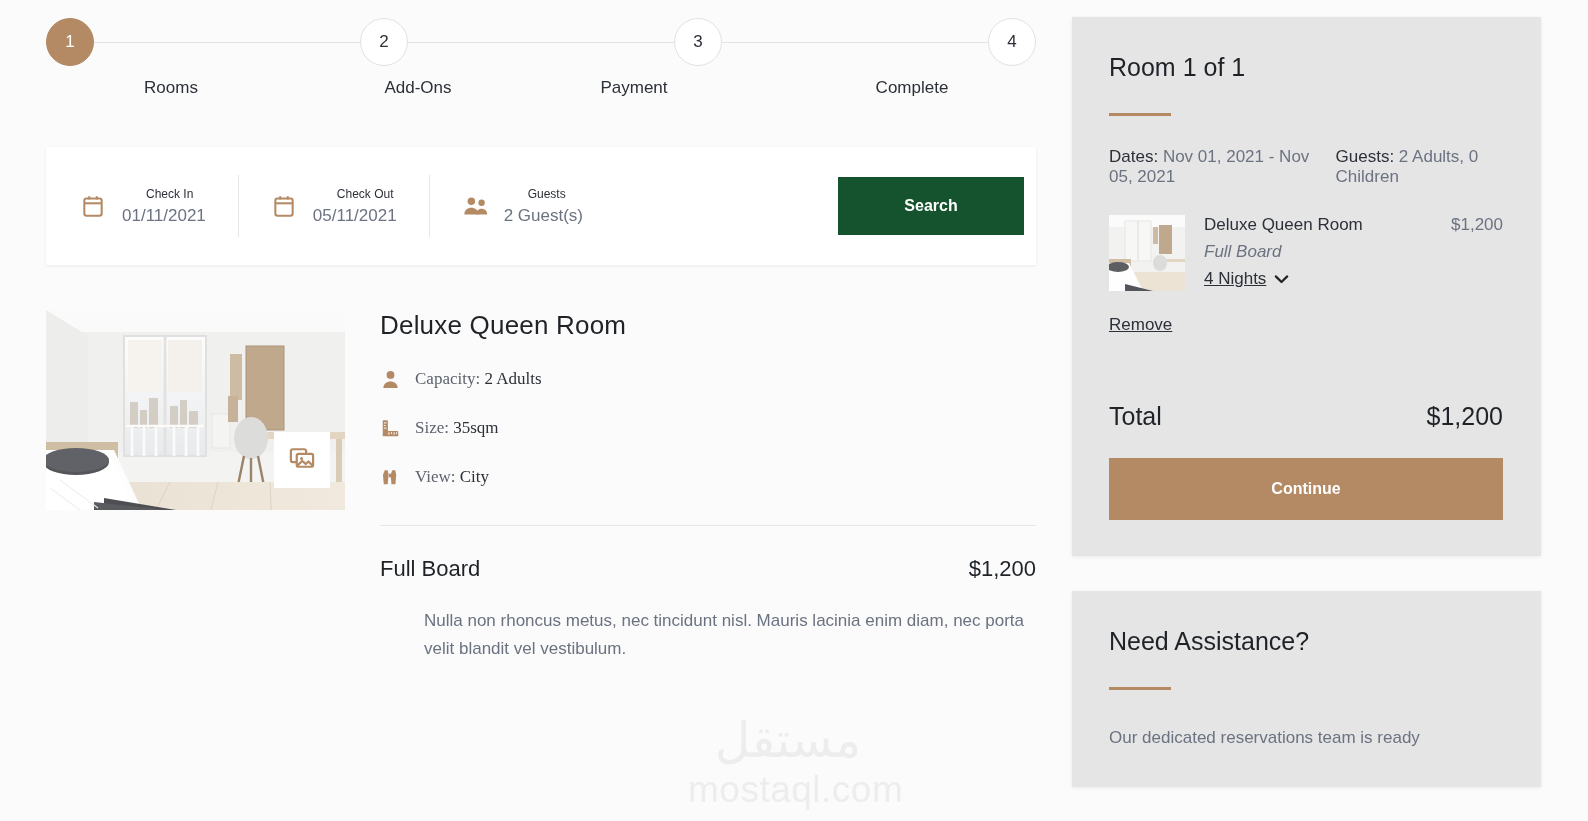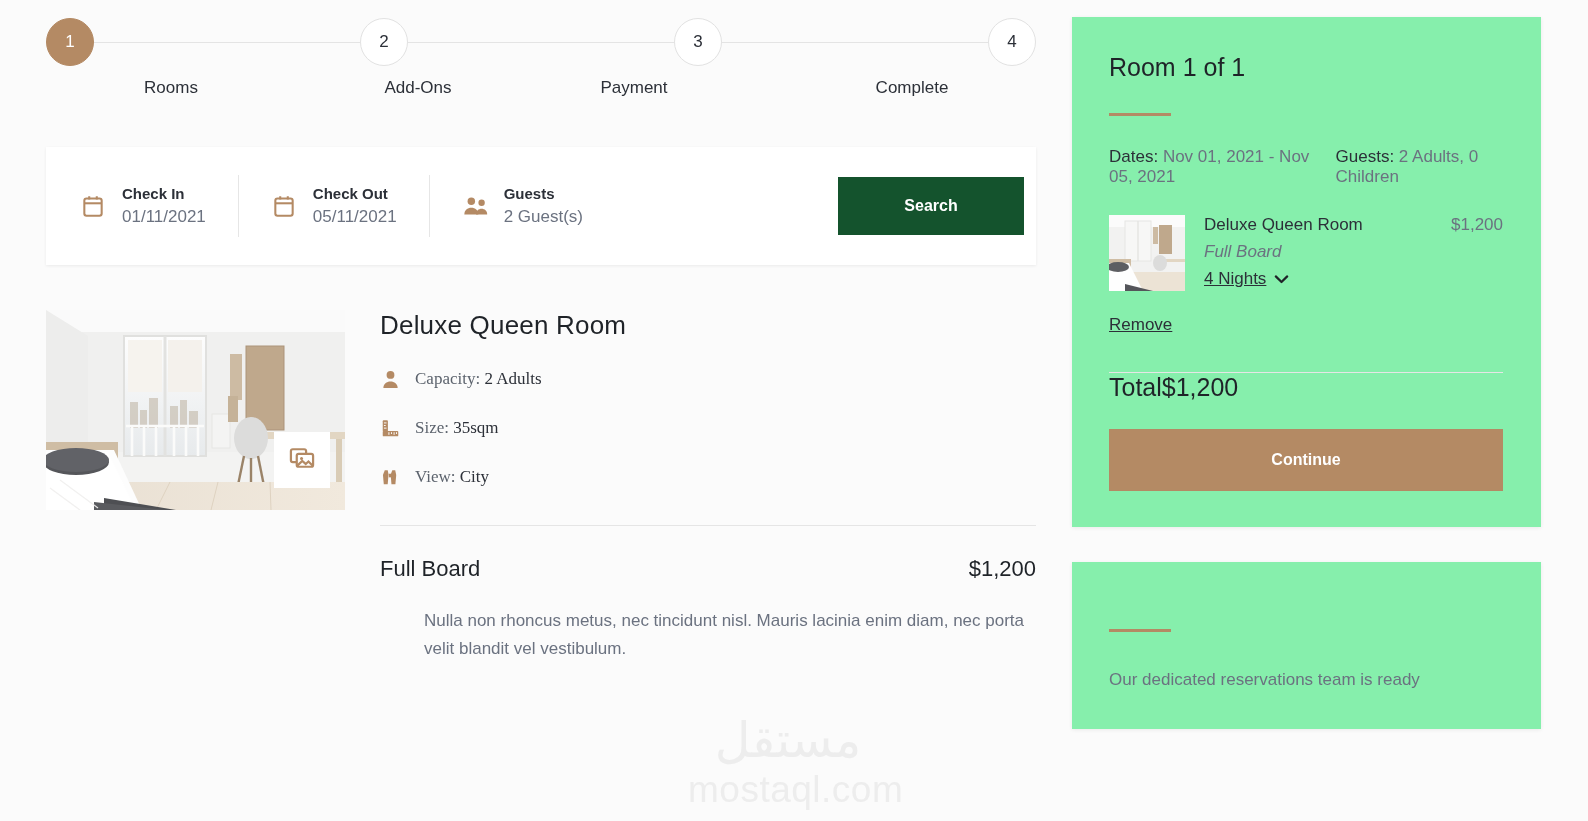--- a/index.html
+++ b/index.html
@@ -33,21 +33,21 @@
   }
 
   
   #searchbar {
     position: absolute; left: 46px; top: 147px; width: 990px; height: 118px;
     background: #fff; box-shadow: 0 1px 3px rgba(0,0,0,.07);
     display: flex; align-items: center; padding: 0 0 0 34px;
   }
   .sfield { display: flex; align-items: center; gap: 16px; height: 60px; }
   .sfield .txt { display: flex; flex-direction: column; gap: 5px; }
-  .sfield .lbl { font-size: 15px; font-weight: bold; color: #2c3038; }
+  .sfield .lbl { font-size: 12px; font-weight: normal; color: #2c3038; margin-left: 24px; }
   .sfield .val { font-size: 17px; color: #6b7280; }
   .sdiv { width: 1px; height: 62px; background: #e6e6e6; margin: 0 32px; }
   .sp-ico { width: 26px; height: 26px; flex: 0 0 26px; }
   #search-btn {
     margin-left: auto; margin-right: 12px;
     width: 186px; height: 58px; background: #14532d; border: none;
     color: #fff; font-size: 16px; font-weight: bold; cursor: pointer;
     font-family: "Liberation Sans", sans-serif;
   }
 
@@ -84,21 +84,21 @@
     font-family: "Liberation Sans", sans-serif;
   }
   #view-details {
     display: flex; align-items: center; gap: 9px; font-size: 17px;
     color: #2c3038; text-decoration: none; cursor: pointer;
   }
 
   
   #sidebar { position: absolute; left: 1072px; top: 17px; width: 469px; }
   .card {
-    background: #86efac; box-shadow: 0 1px 4px rgba(0,0,0,.07);
+    background: #e5e5e5; box-shadow: 0 1px 4px rgba(0,0,0,.07);
     padding: 36px 38px 36px 37px;
   }
   .card-title { font-size: 25px; color: #1f2328; font-weight: normal; }
   .accent-rule { width: 62px; height: 3px; background: #b48a64; margin-top: 31px; }
   .meta-line { font-size: 17px; color: #6b7280; margin-top: 0; }
   .meta-line b { font-weight: normal; color: #2c3038; }
   #meta-block { margin-top: 31px; display: flex; flex-direction: row; gap: 11px; }
   #cart-item { margin-top: 28px; display: flex; gap: 19px; }
   #cart-thumb { width: 76px; height: 76px; flex: 0 0 76px; overflow: hidden; background:#eceae6; }
   #cart-body { flex: 1 1 auto; }
@@ -110,21 +110,21 @@
     margin-top: 7px; display: inline-flex; align-items: center; gap: 8px;
     font-size: 17px; color: #2c3038; cursor: pointer;
   }
   #cart-nights .u { text-decoration: underline; }
   #remove-link {
     display: inline-block; margin-top: 24px; font-size: 17px;
     color: #2c3038; text-decoration: underline; cursor: pointer;
   }
   #hr-side { margin-top: 37px; height: 1px; background: #e6e6e6; }
   #total-row {
-    display: flex; justify-content: flex-start; align-items: baseline;
+    margin-top: 29px; display: flex; justify-content: space-between; align-items: baseline;
   }
   #total-label { font-size: 25px; color: #1f2328; }
   #total-value { font-size: 25px; color: #1f2328; }
   #continue-btn {
     margin-top: 27px; width: 100%; height: 62px; background: #b48a64; border: none;
     color: #fff; font-size: 16px; font-weight: bold; cursor: pointer;
     font-family: "Liberation Sans", sans-serif;
   }
   #assist-card { margin-top: 35px; }
   #assist-text { margin-top: 34px; font-size: 17px; line-height: 1.6; color: #6b7280; }
@@ -438,20 +438,21 @@
 
       <div id="total-row">
         <span id="total-label">Total</span>
         <span id="total-value">$1,200</span>
       </div>
 
       <button id="continue-btn">Continue</button>
     </div>
 
     <div class="card" id="assist-card">
+      <h3 class="card-title">Need Assistance?</h3>
       <div class="accent-rule"></div>
       <p id="assist-text">Our dedicated reservations team is ready</p>
     </div>
   </div>
 
   <div id="watermark">
     <div id="wm-ar">مستقل</div>
     <div id="wm-en">mostaql.com</div>
   </div>
 

